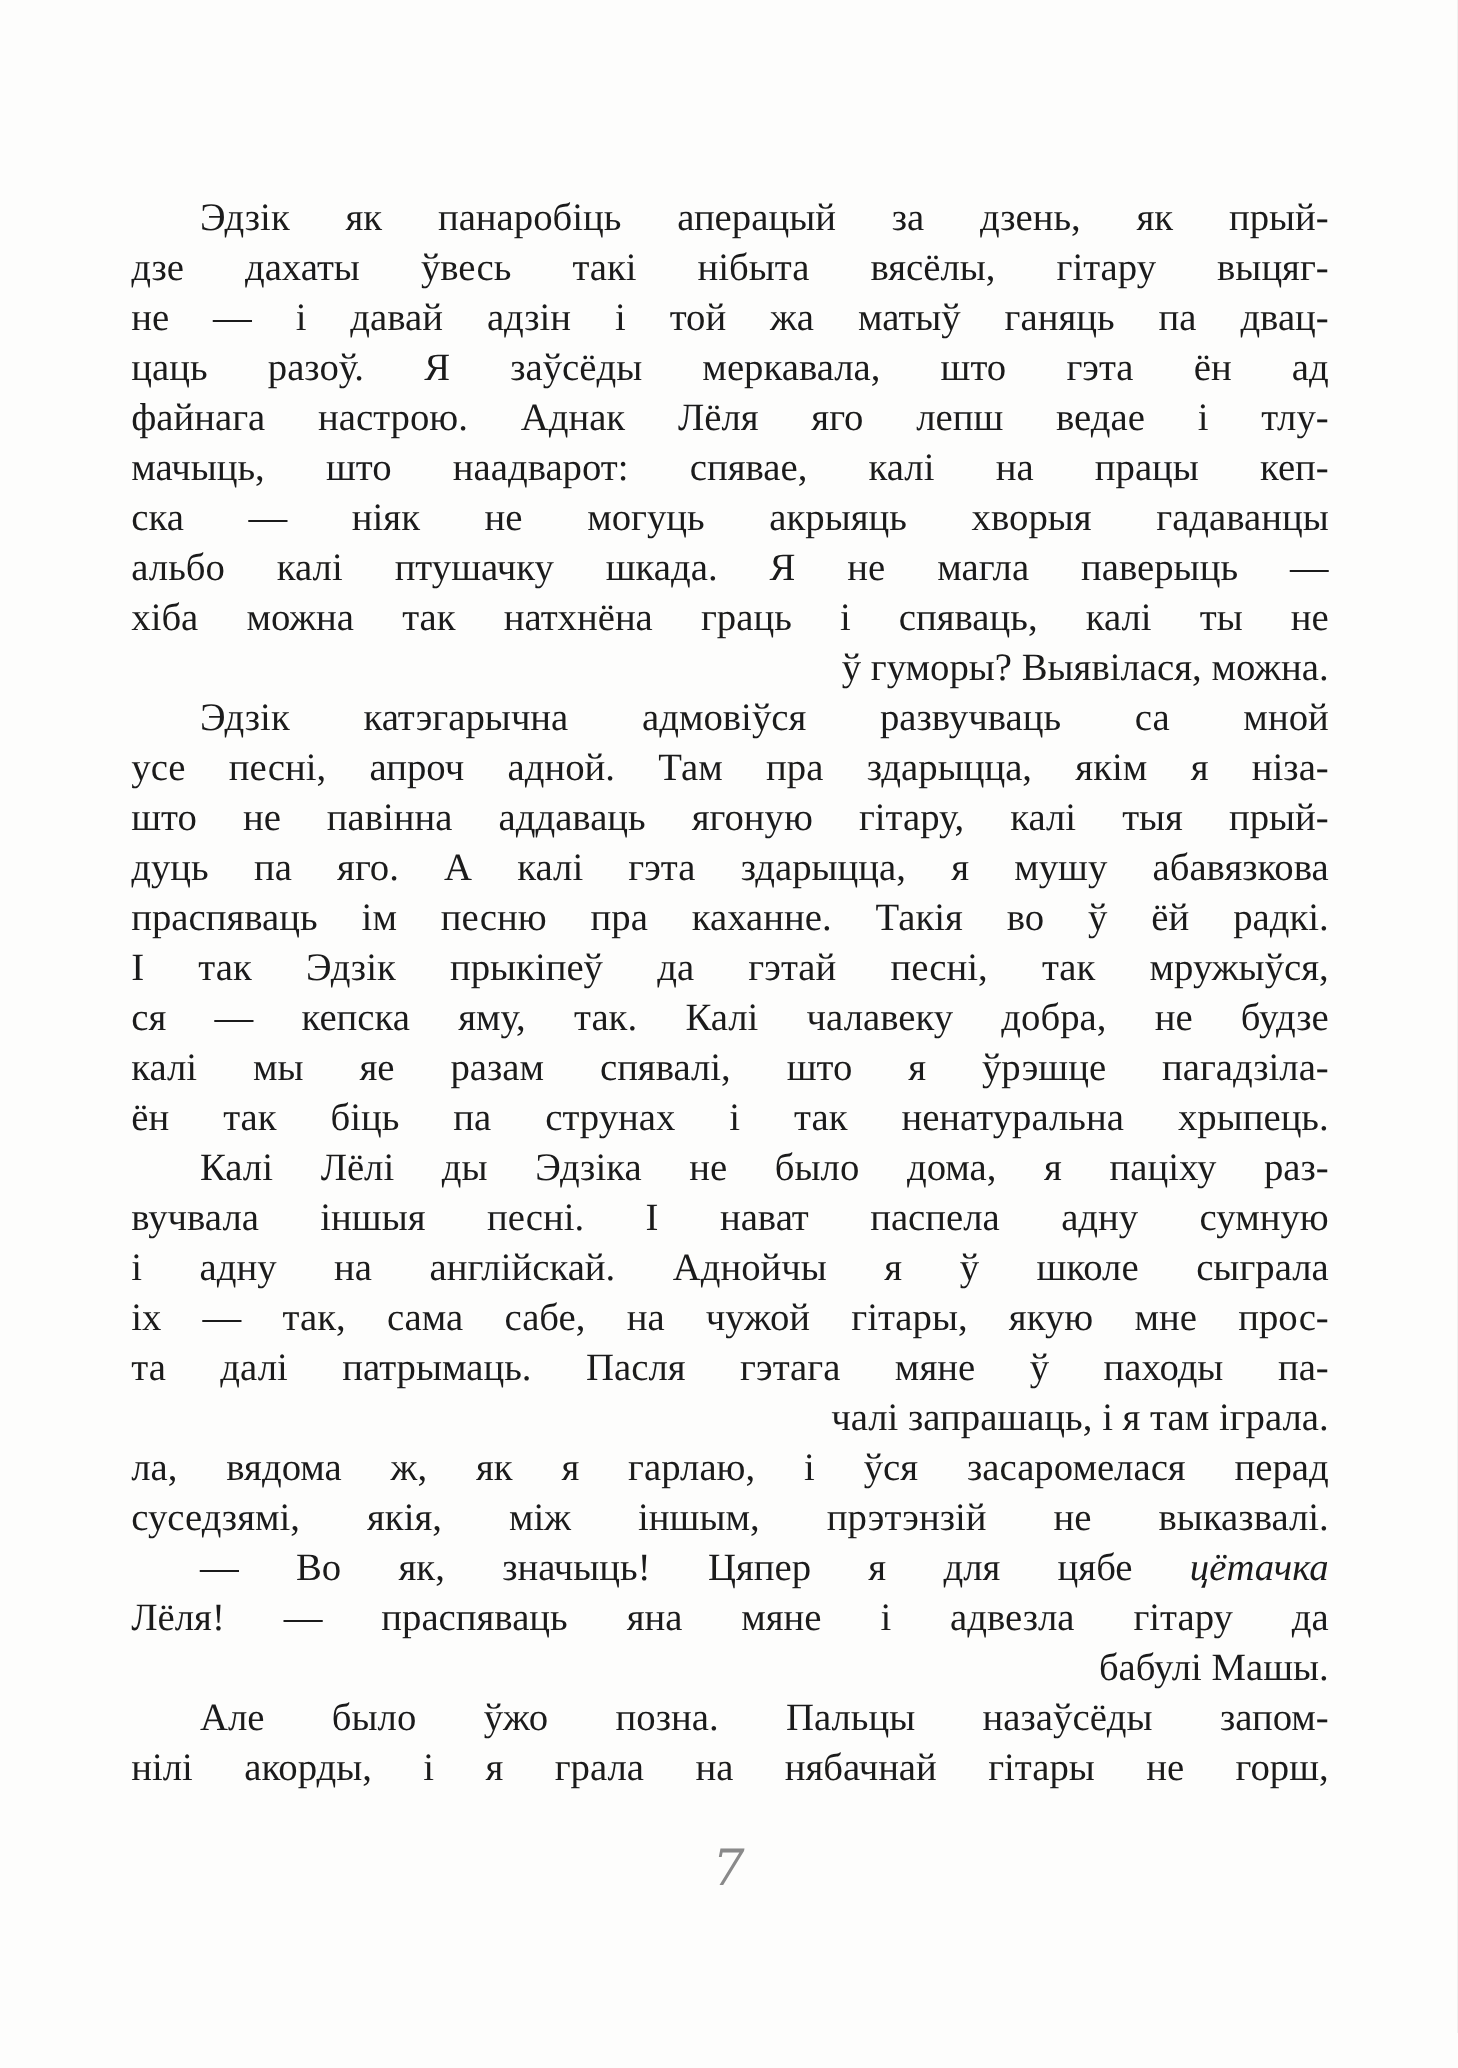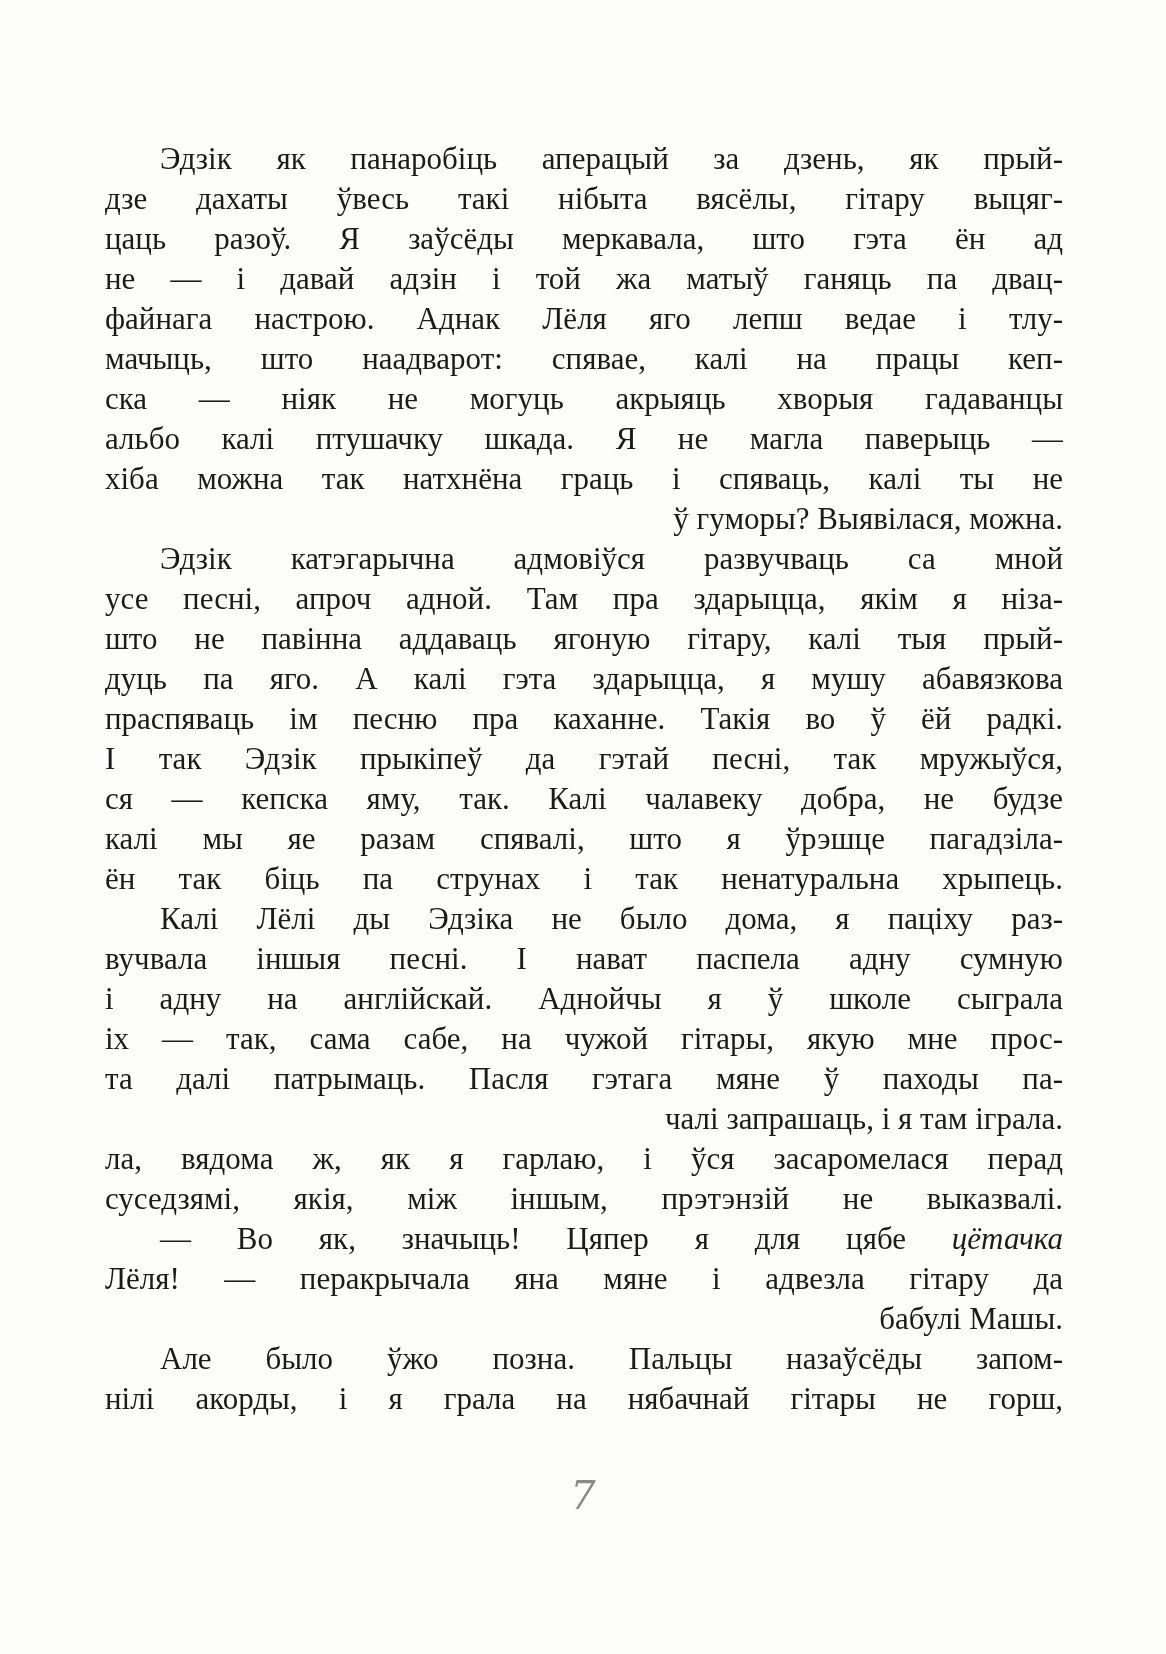--- a/index.html
+++ b/index.html
@@ -13,21 +13,21 @@
     height: 1654px;
     margin: 0 auto;
     background: #fdfdfc;
     font-family: "Liberation Serif", serif;
     color: #1b1b1b;
     overflow: hidden;
   }
   .text-block {
     position: absolute;
     left: 105px;
-    top: 139px;
+    top: 154px;
     width: 958px;
   }
   .line {
     font-size: 31px;
     line-height: 40px;
     height: 40px;
     overflow: hidden;
     text-align: right;
     white-space: normal;
   }
@@ -52,22 +52,22 @@
     color: #8a8a8a;
   }
 </style>
 </head>
 <body>
 
 <div class="page">
   <div class="text-block">
       <div class="line just indent"><span>Эдзік як панаробіць аперацый за дзень, як прый-</span></div>
       <div class="line just"><span>дзе дахаты ўвесь такі нібыта вясёлы, гітару выцяг-</span></div>
+      <div class="line just"><span>не — і давай адзін і той жа матыў ганяць па двац-</span></div>
       <div class="line just"><span>цаць разоў. Я заўсёды меркавала, што гэта ён ад</span></div>
-      <div class="line just"><span>не — і давай адзін і той жа матыў ганяць па двац-</span></div>
       <div class="line just"><span>файнага настрою. Аднак Лёля яго лепш ведае і тлу-</span></div>
       <div class="line just"><span>мачыць, што наадварот: спявае, калі на працы кеп-</span></div>
       <div class="line just"><span>ска — ніяк не могуць акрыяць хворыя гадаванцы</span></div>
       <div class="line just"><span>альбо калі птушачку шкада. Я не магла паверыць —</span></div>
       <div class="line just"><span>хіба можна так натхнёна граць і спяваць, калі ты не</span></div>
       <div class="line"><span>ў гуморы? Выявілася, можна.</span></div>
       <div class="line just indent"><span>Эдзік катэгарычна адмовіўся развучваць са мной</span></div>
       <div class="line just"><span>усе песні, апроч адной. Там пра здарыцца, якім я ніза-</span></div>
       <div class="line just"><span>што не павінна аддаваць ягоную гітару, калі тыя прый-</span></div>
       <div class="line just"><span>дуць па яго. А калі гэта здарыцца, я мушу абавязкова</span></div>
@@ -78,19 +78,19 @@
       <div class="line just"><span>ён так біць па струнах і так ненатуральна хрыпець.</span></div>
       <div class="line just indent"><span>Калі Лёлі ды Эдзіка не было дома, я паціху раз-</span></div>
       <div class="line just"><span>вучвала іншыя песні. І нават паспела адну сумную</span></div>
       <div class="line just"><span>і адну на англійскай. Аднойчы я ў школе сыграла</span></div>
       <div class="line just"><span>іх — так, сама сабе, на чужой гітары, якую мне прос-</span></div>
       <div class="line just"><span>та далі патрымаць. Пасля гэтага мяне ў паходы па-</span></div>
       <div class="line"><span>чалі запрашаць, і я там іграла.</span></div>
       <div class="line just"><span>ла, вядома ж, як я гарлаю, і ўся засаромелася перад</span></div>
       <div class="line just"><span>суседзямі, якія, між іншым, прэтэнзій не выказвалі.</span></div>
       <div class="line just indent"><span>— Во як, значыць! Цяпер я для цябе </span><i>цётачка</i></div>
-      <div class="line just"><span>Лёля! — перакрычала яна мяне і адвезла гітару да</span></div>
+      <div class="line just"><span>Лёля! — праспяваць яна мяне і адвезла гітару да</span></div>
       <div class="line"><span>бабулі Машы.</span></div>
       <div class="line just indent"><span>Але было ўжо позна. Пальцы назаўсёды запом-</span></div>
       <div class="line just"><span>нілі акорды, і я грала на нябачнай гітары не горш,</span></div>
     </div>
   <div class="page-number">7</div>
 </div>
 
 </body></html>

